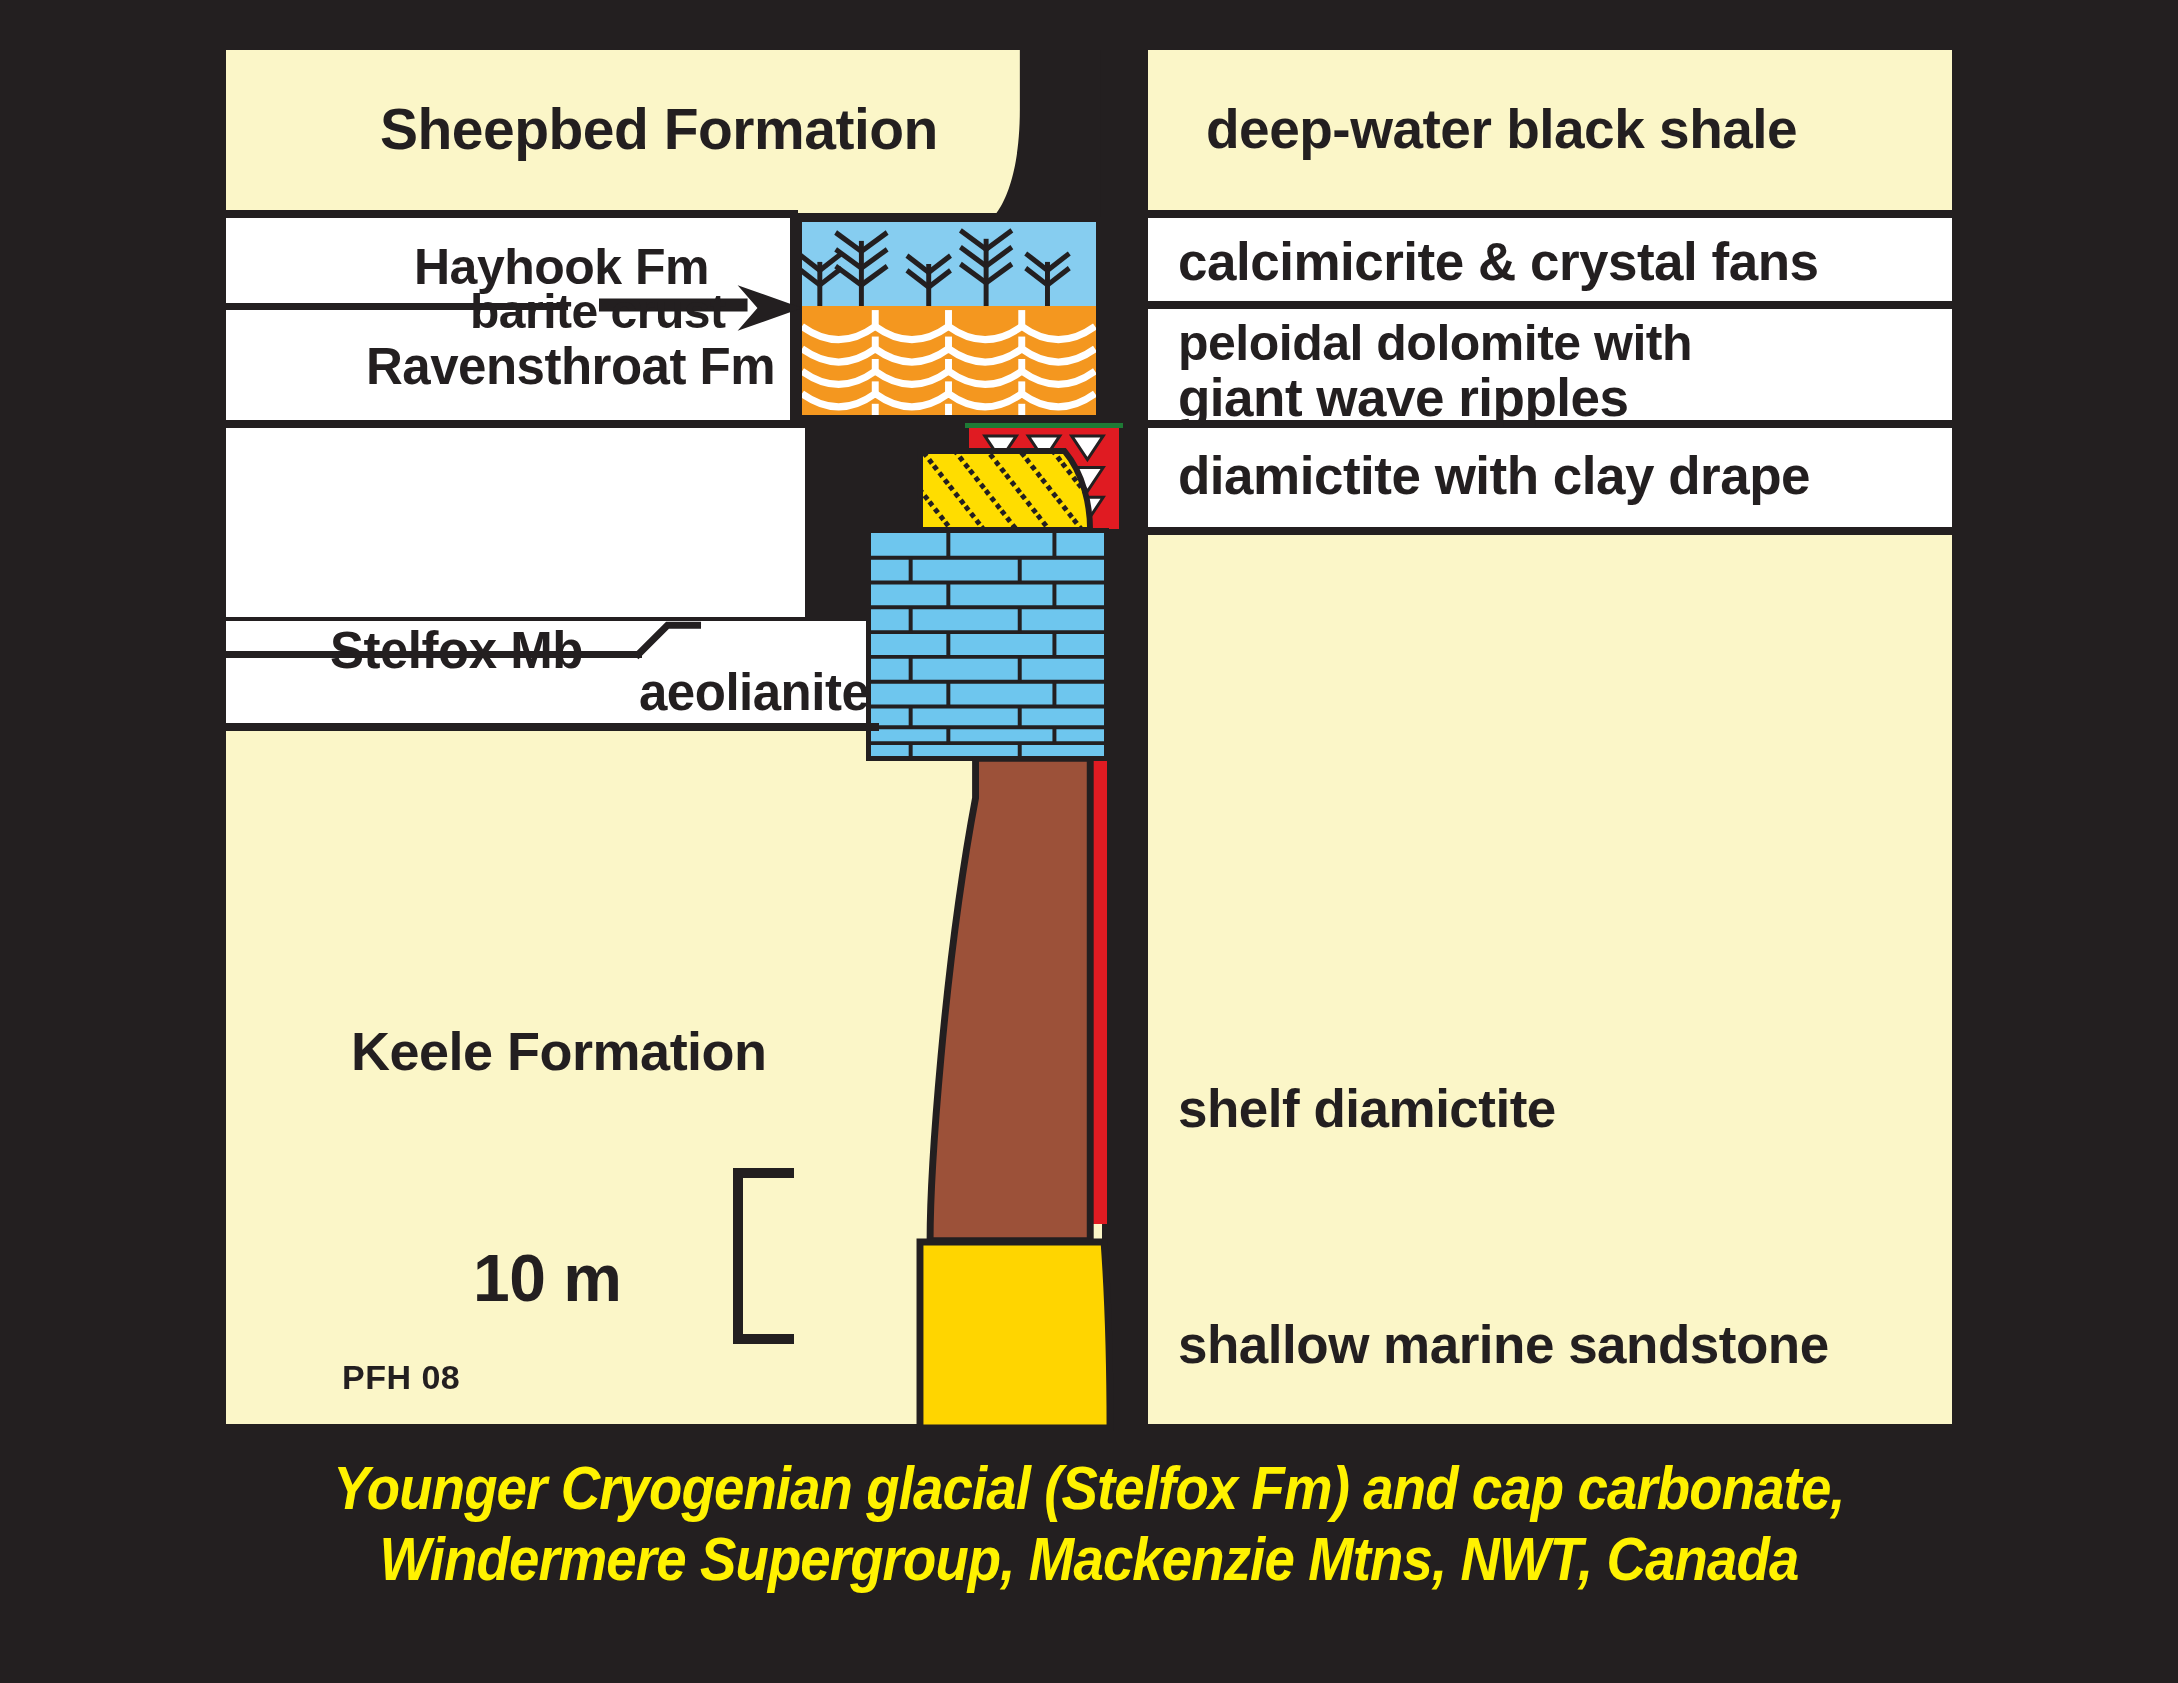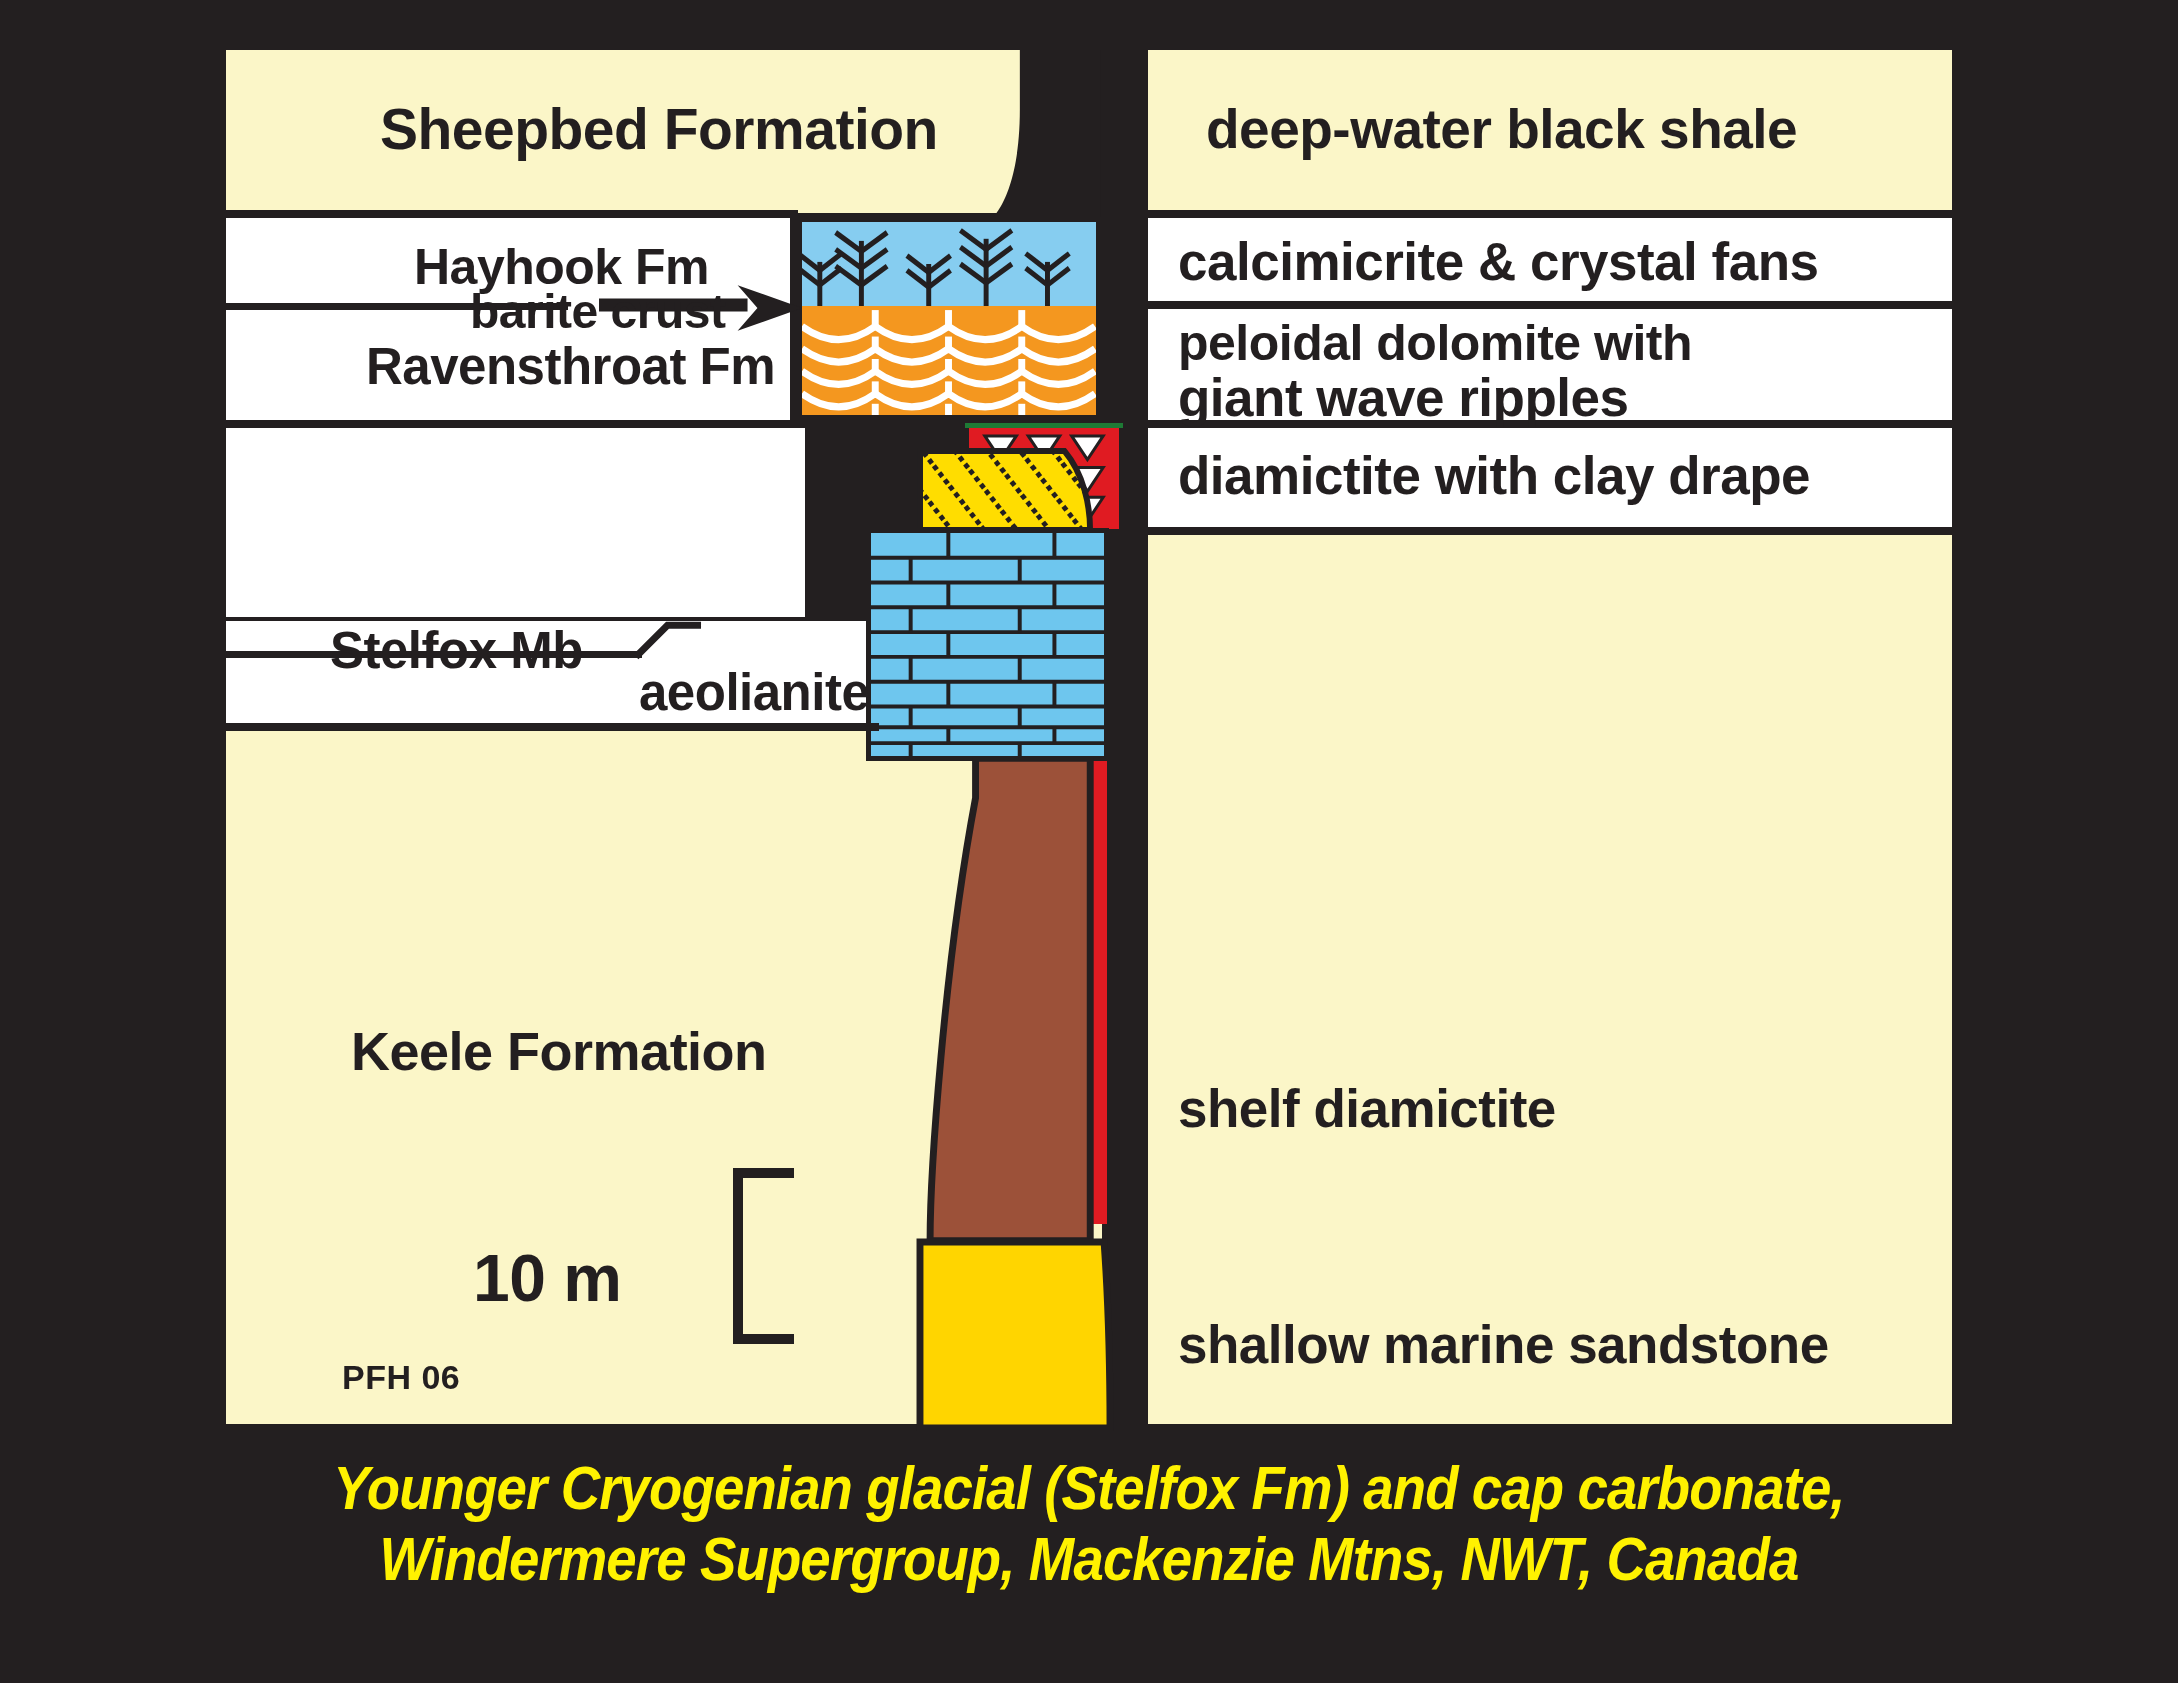--- a/index.html
+++ b/index.html
@@ -292,21 +292,21 @@
 
   <div class="fmlabel" style="left:351px;top:1020px;font-size:54px;">Keele Formation</div>
 
   <div class="fmlabel" style="left:473px;top:1212px;font-size:66px;margin-top:28px;">10 m</div>
   <div class="scalebar" style="left:733px;top:1168px;width:69px;height:176px;">
     <i style="left:0;top:0;width:61px;height:10px;"></i>
     <i style="left:0;top:0;width:10px;height:176px;"></i>
     <i style="left:0;top:166px;width:61px;height:10px;"></i>
   </div>
 
-  <div class="fmlabel" style="left:342px;top:1358px;font-size:34px;letter-spacing:0.5px;">PFH 06</div>
+  <div class="fmlabel" style="left:342px;top:1358px;font-size:34px;letter-spacing:0.5px;">PFH 08</div>
 
   <div class="desc" style="left:1206px;top:99px;font-size:55px;">deep-water black shale</div>
 
   <div class="desc" style="left:1178px;top:232px;font-size:53px;">calcimicrite &amp; crystal fans</div>
 
   <div class="desc" style="left:1178px;top:315px;font-size:50px;">peloidal dolomite with</div>
   <div class="desc" style="left:1178px;top:368px;font-size:53px;">giant wave ripples</div>
 
   <div class="desc" style="left:1178px;top:446px;font-size:53px;">diamictite with clay drape</div>
 

